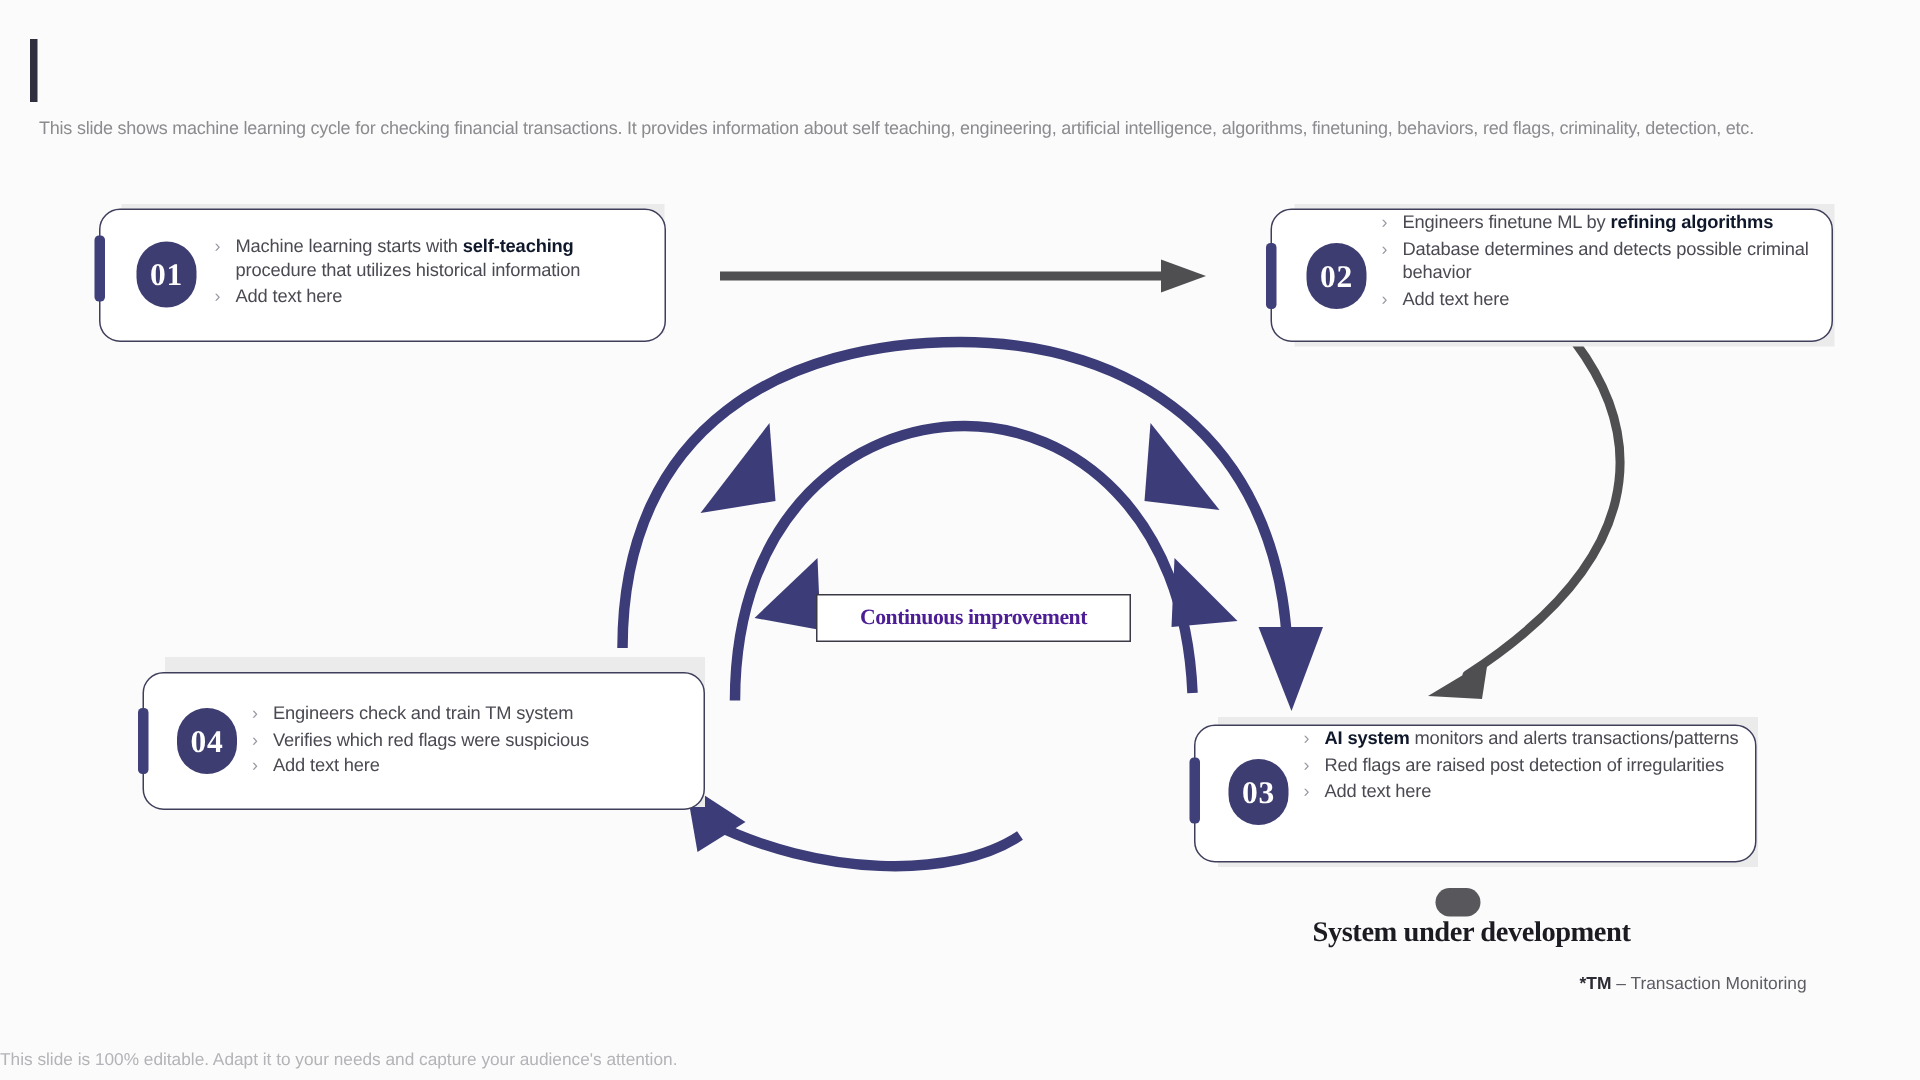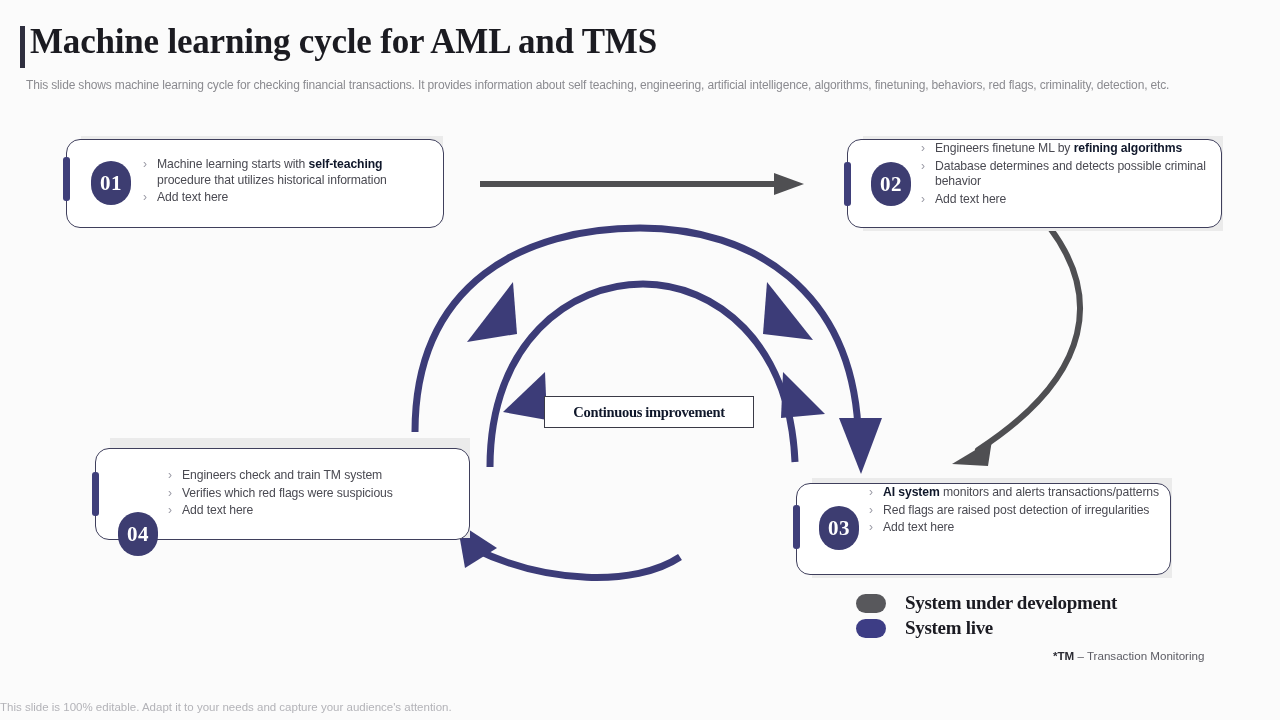--- a/index.html
+++ b/index.html
@@ -135,30 +135,31 @@
     width: 208px;
     height: 30px;
     background: #ffffff;
     border: 1.2px solid #3a3a46;
     display: flex;
     align-items: center;
     justify-content: center;
     font-family: "Liberation Serif", serif;
     font-weight: 700;
     font-size: 14.5px;
-    color: #0f172a;
+    color: #4c1d95;
     letter-spacing: -0.3px;
   }
 
   
   #legend { position: absolute; left: 856px; top: 592px; }
   .legend-row {
     display: flex;
     align-items: center;
     margin-bottom: 3px;
+    flex-direction: column;
   }
   .legend-dot {
     width: 30px;
     height: 19px;
     border-radius: 10px;
     flex: none;
   }
   .legend-text {
     margin-left: 19px;
     font-family: "Liberation Serif", serif;
@@ -194,21 +195,20 @@
     color: #b9b9bf;
     margin-top: 32px;
   }
 </style>
 </head>
 <body>
 
 <div id="slide">
 
   <div id="title-accent"></div>
-  <div id="page-title">Machine learning cycle for AML and TMS</div>
   <div id="page-subtitle">This slide shows machine learning cycle for checking financial transactions. It provides information about self teaching, engineering, artificial intelligence, algorithms, finetuning, behaviors, red flags, criminality, detection, etc.</div>
 
   <svg id="arrow-01-02" width="330" height="28" viewBox="0 0 330 28">
     <path d="M2 14 H300" stroke="#4f4f52" stroke-width="6" fill="none"></path>
     <path d="M296 3 L326 14 L296 25 Z" fill="#4f4f52"></path>
   </svg>
 
   <svg id="arrow-02-03" width="190" height="250" viewBox="0 0 190 250">
     <path d="M120 6 C168 70 168 150 48 228" stroke="#4f4f52" stroke-width="6" fill="none" stroke-linecap="round"></path>
     <path d="M22 242 L62 218 L58 244 Z" fill="#4f4f52"></path>
@@ -278,21 +278,21 @@
         <span class="chev">›</span>
         <span class="btext">Add text here</span>
       </div>
     </div>
   </div>
 
   <div class="step-card">
     <div class="card-shadow" style="left:110px; top:438px; width:360px; height:100px;"></div>
     <div class="card-body" style="left:95px; top:448px; width:375px; height:92px;"></div>
     <div class="card-tab" style="left:92px; top:472px; height:44px;"></div>
-    <div class="badge" style="left:118px; top:472px;margin-top:40px;">04</div>
+    <div class="badge" style="left:118px; top:472px;">04</div>
     <div class="bullets" style="left:168px; top:468px; width:292px;">
       <div class="bullet-row">
         <span class="chev">›</span>
         <span class="btext">Engineers check and train TM system</span>
       </div>
       <div class="bullet-row">
         <span class="chev">›</span>
         <span class="btext">Verifies which red flags were suspicious</span>
       </div>
       <div class="bullet-row">
@@ -323,24 +323,20 @@
         <span class="btext">Add text here</span>
       </div>
     </div>
   </div>
 
   <div id="legend">
     <div class="legend-row">
       <span class="legend-dot" style="background:#58585c;"></span>
       <span class="legend-text">System under development</span>
     </div>
-    <div class="legend-row">
-      <span class="legend-dot" style="background:#3d3d85;"></span>
-      <span class="legend-text">System live</span>
-    </div>
   </div>
 
   <div id="tm-note">
     <b>*TM</b><span> – Transaction Monitoring</span>
   </div>
 
   <div id="footer-note">This slide is 100% editable. Adapt it to your needs and capture your audience's attention.</div>
   <div id="page-number">22</div>
 
 </div>

